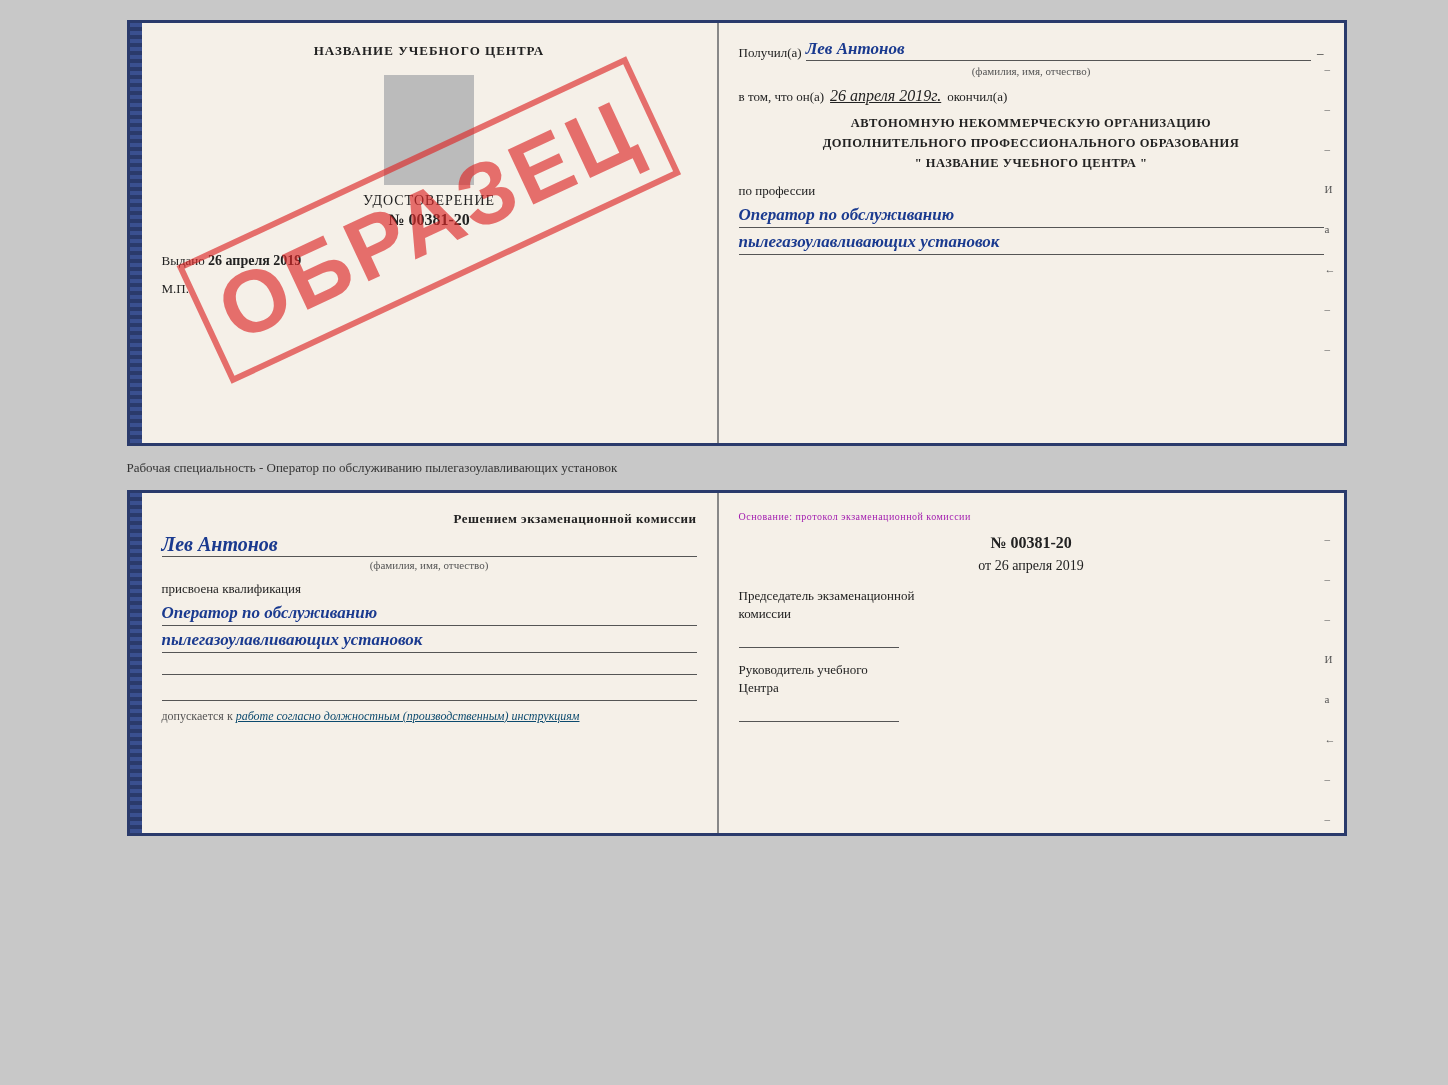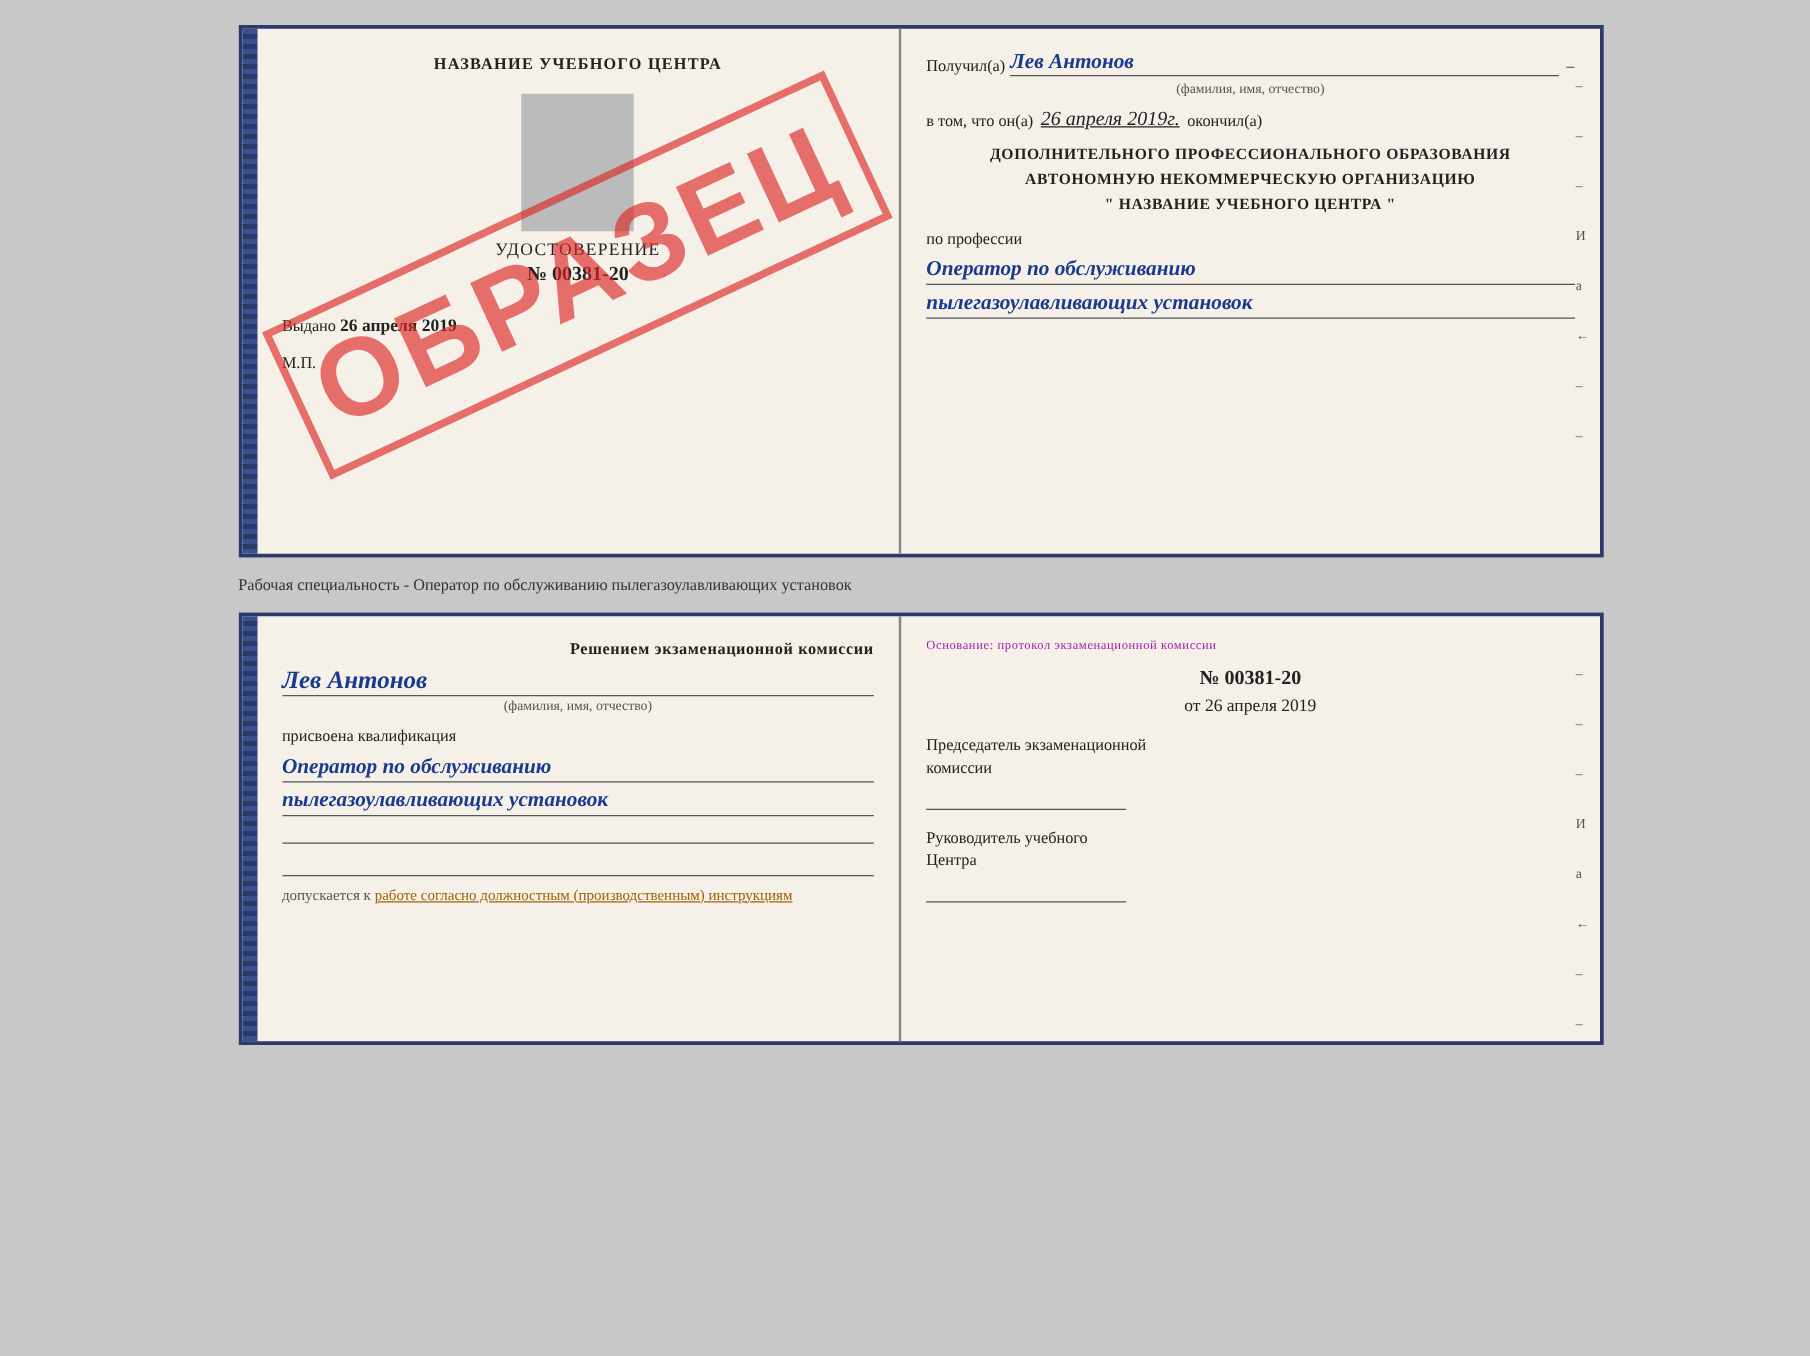--- a/index.html
+++ b/index.html
@@ -8,21 +8,21 @@
       font-family: 'Times New Roman', Times, serif;
       display: flex;
       flex-direction: column;
       align-items: center;
       padding: 20px;
       min-height: 1085px;
       width: 1448px;
     }
 
     .document-container {
-      width: 1092px;
+      width: 1220px;
       display: flex;
       flex-direction: column;
       gap: 8px;
       margin-left: 25px;
     }
 
     
     .cert-book {
       display: flex;
       width: 100%;
@@ -310,22 +310,23 @@
       margin-bottom: 6px;
     }
 
     .dopuskaetsya-block {
       font-size: 12px;
       color: #555;
       margin-top: 8px;
     }
 
     .dopuskaetsya-underline {
+      font-style: italic;
       text-decoration: underline;
-      color: #a16207;
+      color: #0c4a6e;
     }
 
     
     .osnovanie-header {
       font-size: 10px;
       color: #a21caf;
       font-weight: normal;
       letter-spacing: 0.5px;
       margin-bottom: 12px;
     }
@@ -424,22 +425,22 @@
       </div>
       <div class="fio-subtext">(фамилия, имя, отчество)</div>
 
       <div class="vtom-line">
         <span>в том, что он(а)</span>
         <span class="vtom-date">26 апреля 2019г.</span>
         <span class="vtom-okoncil">окончил(а)</span>
       </div>
 
       <div class="org-block">
+        <div>АВТОНОМНУЮ НЕКОММЕРЧЕСКУЮ ОРГАНИЗАЦИЮ</div>
         <div>ДОПОЛНИТЕЛЬНОГО ПРОФЕССИОНАЛЬНОГО ОБРАЗОВАНИЯ</div>
-        <div>АВТОНОМНУЮ НЕКОММЕРЧЕСКУЮ ОРГАНИЗАЦИЮ</div>
         <div>
           <span>"</span>
           <span>НАЗВАНИЕ УЧЕБНОГО ЦЕНТРА</span>
           <span>"</span>
         </div>
       </div>
 
       <div class="po-professii-label">по профессии</div>
       <span class="profession-cursive">Оператор по обслуживанию</span>
       <span class="profession-cursive">пылегазоулавливающих установок</span>

